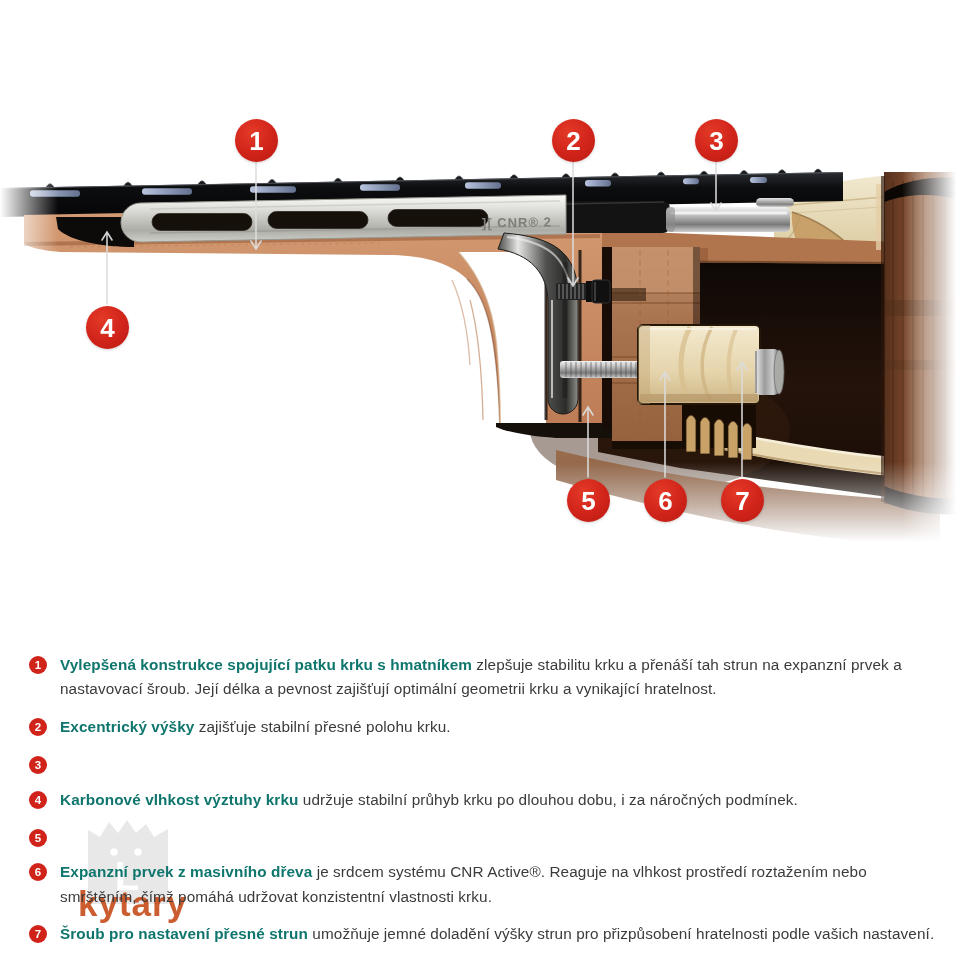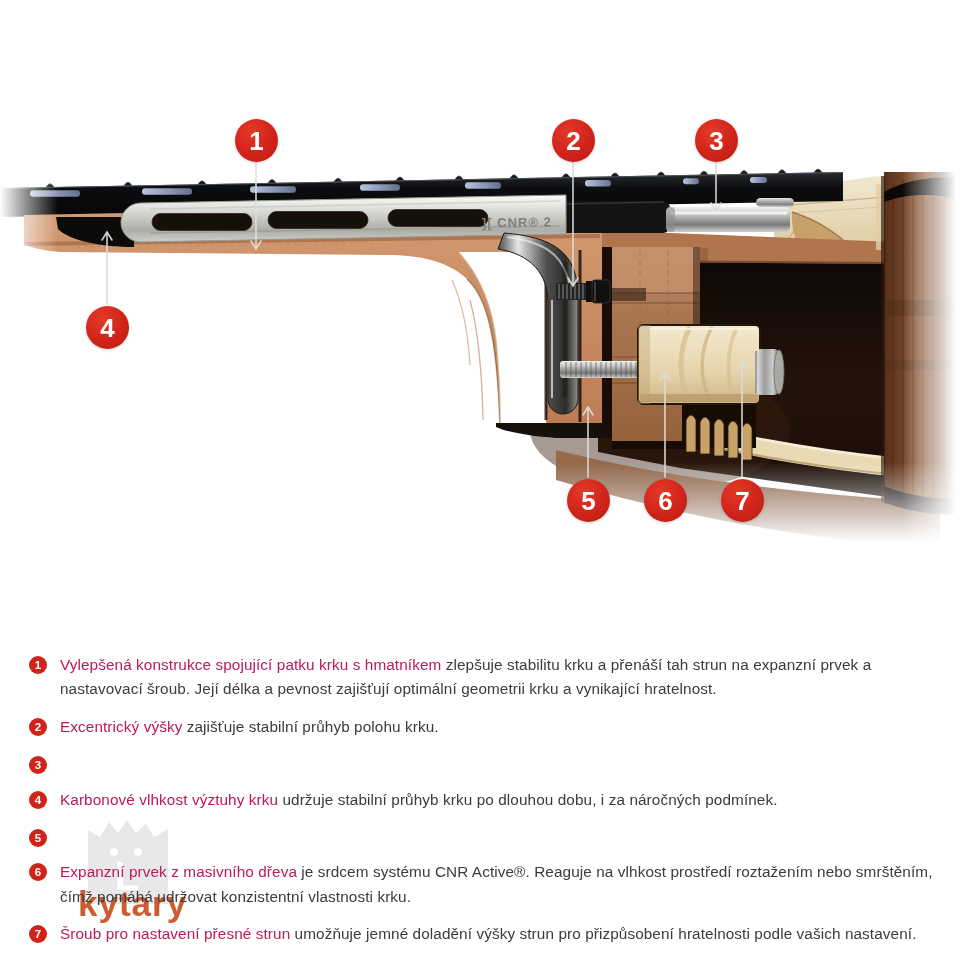--- a/index.html
+++ b/index.html
@@ -12,21 +12,21 @@
            color:#fff;font-weight:bold;font-size:26px;line-height:1;
            display:flex;align-items:center;justify-content:center;z-index:3;
            box-shadow:0 1px 3px rgba(0,0,0,.18);}
   .legend{position:absolute;left:29px;top:653px;width:906px;z-index:2;
           list-style:none;margin:0;padding:0;}
   .legend-item{display:flex;margin-bottom:13.5px;}
   .bullet{width:18px;height:18px;border-radius:50%;background:#d0231a;color:#fff;
           font-size:11.5px;font-weight:bold;display:flex;align-items:center;justify-content:center;
           flex:0 0 18px;margin:3px 13px 0 0;}
   .legend-item p{margin:0;font-size:15.3px;line-height:24.4px;color:#3b3b3b;letter-spacing:.1px;}
-  .legend-item b{font-weight:400;color:#be185d;margin-top:40px;}
+  .legend-item b{font-weight:700;color:#0f766e;margin-top:40px;}
   .watermark{position:absolute;left:62px;top:816px;width:160px;height:125px;z-index:0;}
   .wm-icon{position:absolute;left:14px;top:0;opacity:.5;}
   .wm-text{position:absolute;left:16px;top:68px;font-size:35px;font-weight:bold;
            color:#c2410c;opacity:.85;letter-spacing:1px;}
 </style>
 </head>
 <body>
 
 <div class="figure">
 <svg viewBox="0 0 966 640" width="966" height="640">
@@ -345,21 +345,21 @@
   <div class="wm-text">kytary</div>
 </div>
 
 <ol class="legend">
   <li class="legend-item">
     <span class="bullet">1</span>
     <p><b>Vylepšená konstrukce spojující patku krku s hmatníkem</b><span> zlepšuje stabilitu krku a přenáší tah strun na expanzní prvek a nastavovací šroub. Její délka a pevnost zajišťují optimální geometrii krku a vynikající hratelnost.</span></p>
   </li>
   <li class="legend-item">
     <span class="bullet">2</span>
-    <p><b>Excentrický výšky</b><span> zajišťuje stabilní průhyb polohu krku.</span></p>
+    <p><b>Excentrický výšky</b><span> zajišťuje stabilní přesné polohu krku.</span></p>
   </li>
   <li class="legend-item">
     <span class="bullet">3</span>
   </li>
   <li class="legend-item">
     <span class="bullet">4</span>
     <p><b>Karbonové vlhkost výztuhy krku</b><span> udržuje stabilní průhyb krku po dlouhou dobu, i za náročných podmínek.</span></p>
   </li>
   <li class="legend-item">
     <span class="bullet">5</span>

